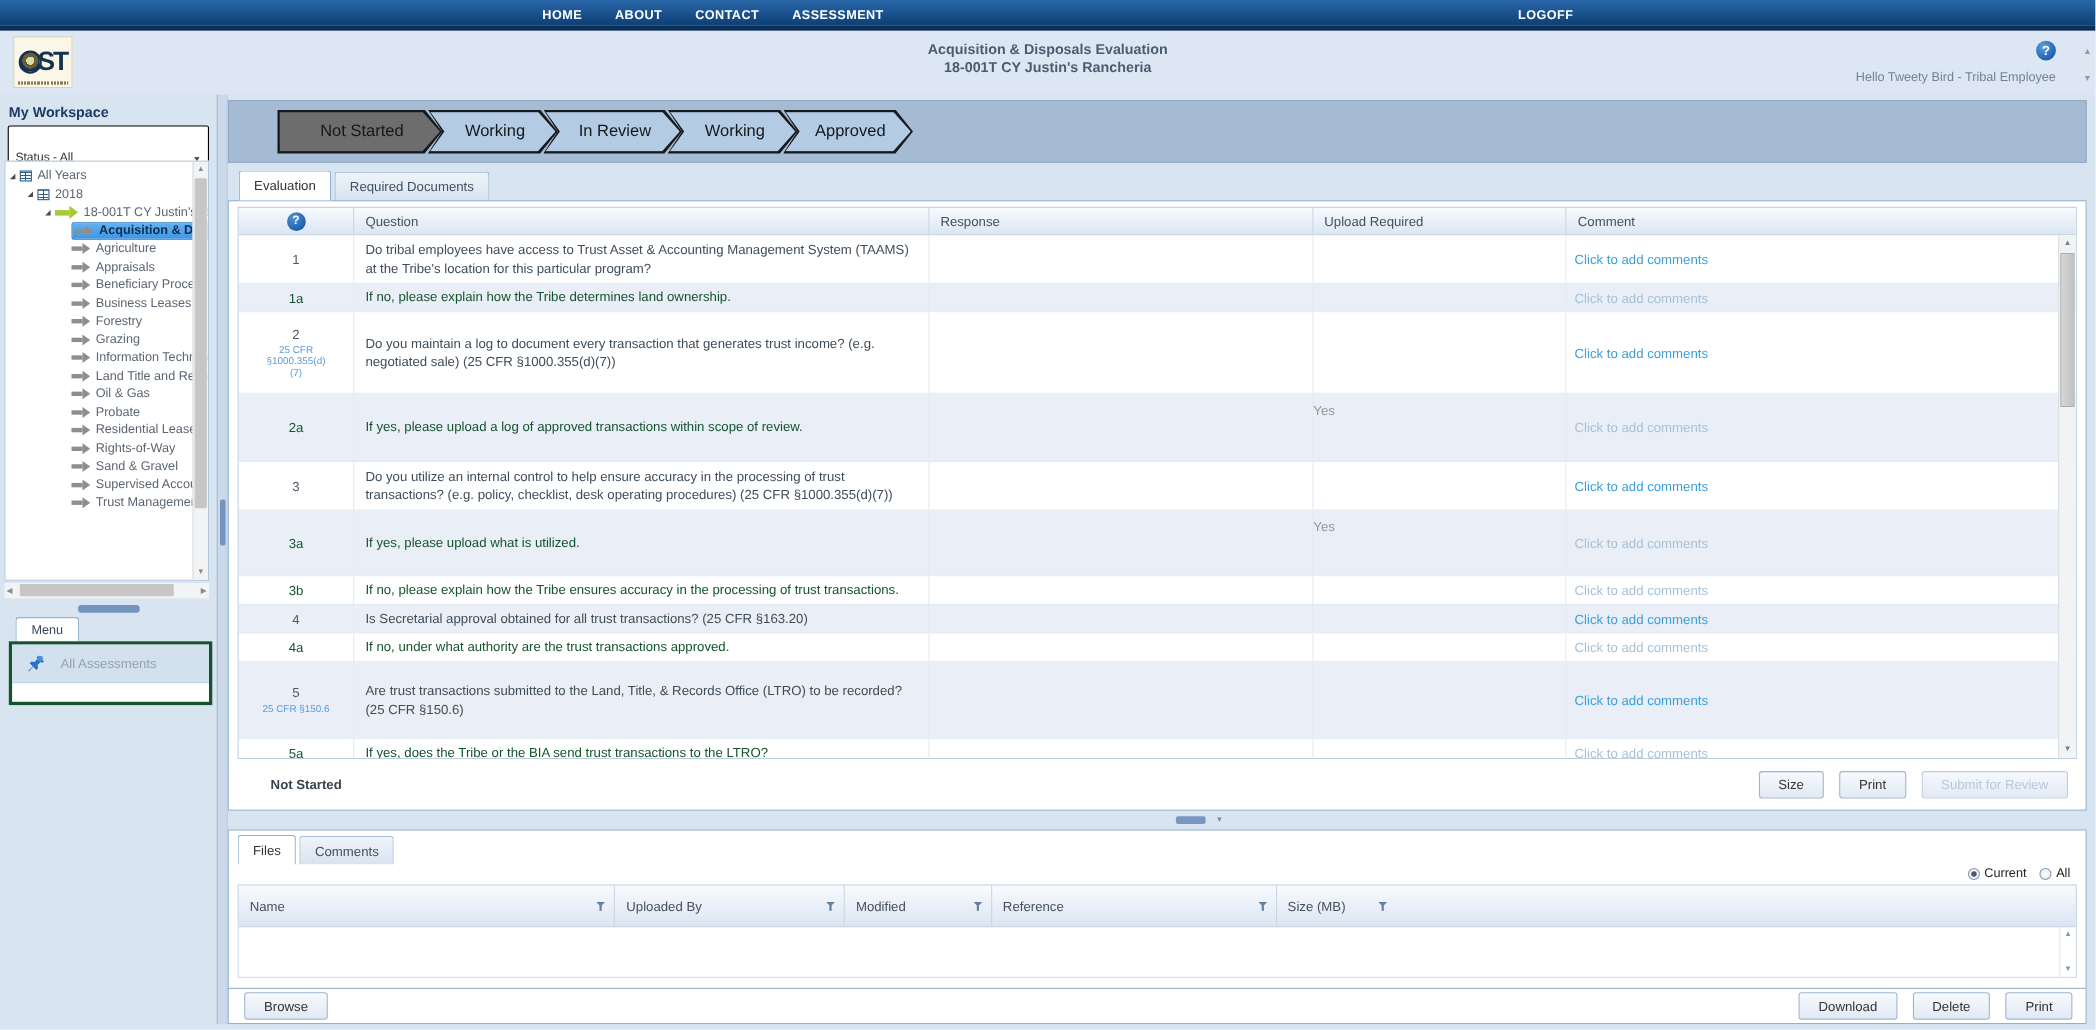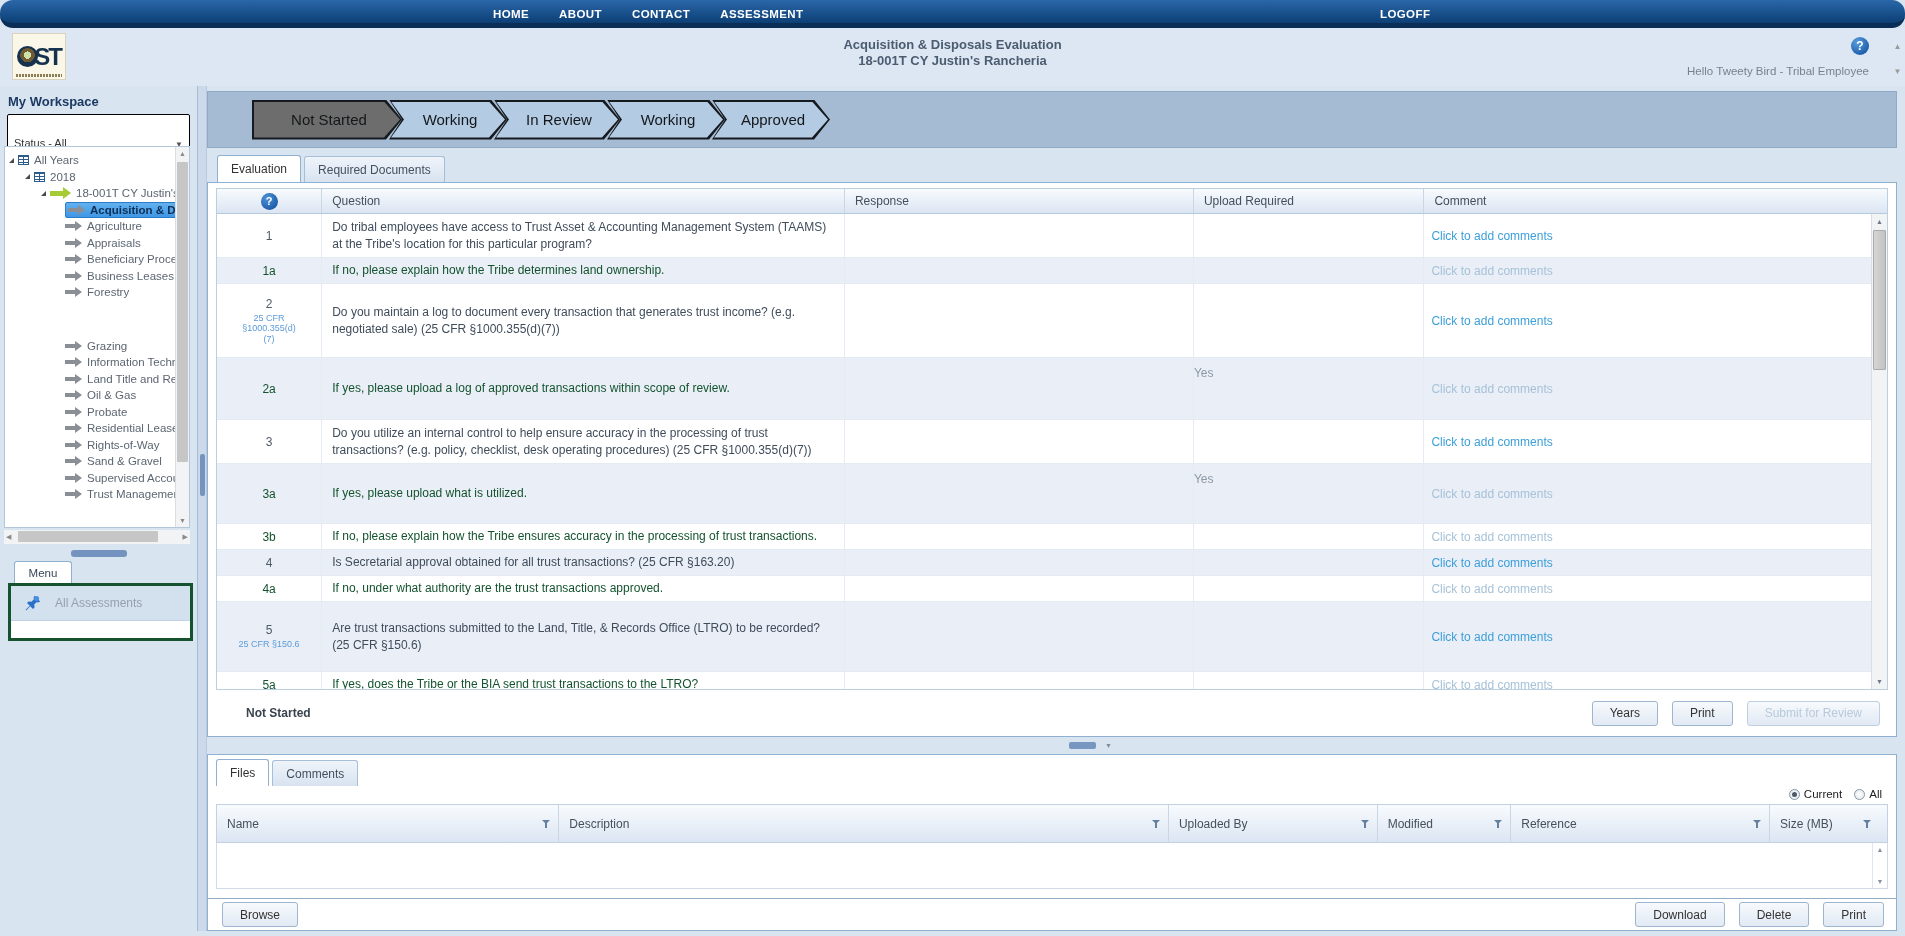--- a/index.html
+++ b/index.html
@@ -4,21 +4,21 @@
 <style>
   * { box-sizing: border-box; }
   html,body { margin:0; padding:0; }
   body {
     width:1905px; height:936px; overflow:hidden; position:relative;
     font-family:"Liberation Sans", sans-serif; background:#d9e4f1; color:#333;
   }
   a { text-decoration:none; cursor:pointer; }
 
   
-  .nav { height:28px; background:linear-gradient(#2a67a9,#0c3f75); border-bottom:5px solid #0a2e55; position:relative;border-radius:13px; }
+  .nav { height:28px; background:linear-gradient(#2a67a9,#0c3f75); border-bottom:5px solid #0a2e55; position:relative; }
   .nav-items { position:absolute; left:493px; top:0; height:28px; display:flex; gap:30px; align-items:center; }
   .nav-link { color:#fff; font-size:11.5px; font-weight:bold; letter-spacing:.4px; }
   .nav-logoff { position:absolute; left:1380px; top:0; height:28px; display:flex; align-items:center; }
 
   
   .header { height:58px; background:#dde7f3; position:relative; }
   .logo { position:absolute; left:12px; top:5px; width:54px; height:47px; background:#faf6e8; border:1px solid #d9d3bd;
           display:flex; align-items:center; justify-content:center; }
   .logo-seal { width:21px; height:21px; border-radius:50%; background:radial-gradient(circle at 50% 42%, #cfe0a8 0 28%, #6f5b33 29% 55%, #16324f 56% 100%); border:2px solid #16324f; }
   .logo-st { font-size:24px; font-weight:bold; color:#16324f; letter-spacing:-2px; margin-left:-4px; line-height:20px; }
@@ -251,21 +251,21 @@
             </span>
             <span class="tree-label">Business Leases</span>
           </div>
           <div class="tree-row" style="padding-left: 58px;">
             <span class="arr">
               <i class="bar"></i>
               <i class="head"></i>
             </span>
             <span class="tree-label">Forestry</span>
           </div>
-          <div class="tree-row" style="padding-left: 58px; margin-top: 37px;">
+          <div class="tree-row" style="padding-left: 58px;">
             <span class="arr">
               <i class="bar"></i>
               <i class="head"></i>
             </span>
             <span class="tree-label">Grazing</span>
           </div>
           <div class="tree-row" style="padding-left: 58px;">
             <span class="arr">
               <i class="bar"></i>
               <i class="head"></i>
@@ -521,21 +521,21 @@
           </div>
         <div class="vscroll">
           <span class="up">▲</span>
           <span class="thumb"></span>
           <span class="dn">▼</span>
         </div>
       </div>
       <div class="eval-footer">
         <span class="eval-status">Not Started</span>
         <div class="btns">
-          <div class="btn">Years</div>
+          <div class="btn">Size</div>
           <div class="btn">Print</div>
           <div class="btn disabled">Submit for Review</div>
         </div>
       </div>
     </div>
 
     <div class="hsplit">
       <div class="pill"></div>
       <div class="tri">▼</div>
     </div>
@@ -553,24 +553,20 @@
           <span class="radio-opt">
             <span class="radio"></span>
             <span>All</span>
           </span>
         </div>
       <div class="files-thead" id="files-head">
           <div class="fth f-name">
             <span class="lbl">Name</span>
             <span class="funnel"></span>
           </div>
-          <div class="fth f-desc">
-            <span class="lbl">Description</span>
-            <span class="funnel"></span>
-          </div>
           <div class="fth f-upby">
             <span class="lbl">Uploaded By</span>
             <span class="funnel"></span>
           </div>
           <div class="fth f-mod">
             <span class="lbl">Modified</span>
             <span class="funnel"></span>
           </div>
           <div class="fth f-ref">
             <span class="lbl">Reference</span>

